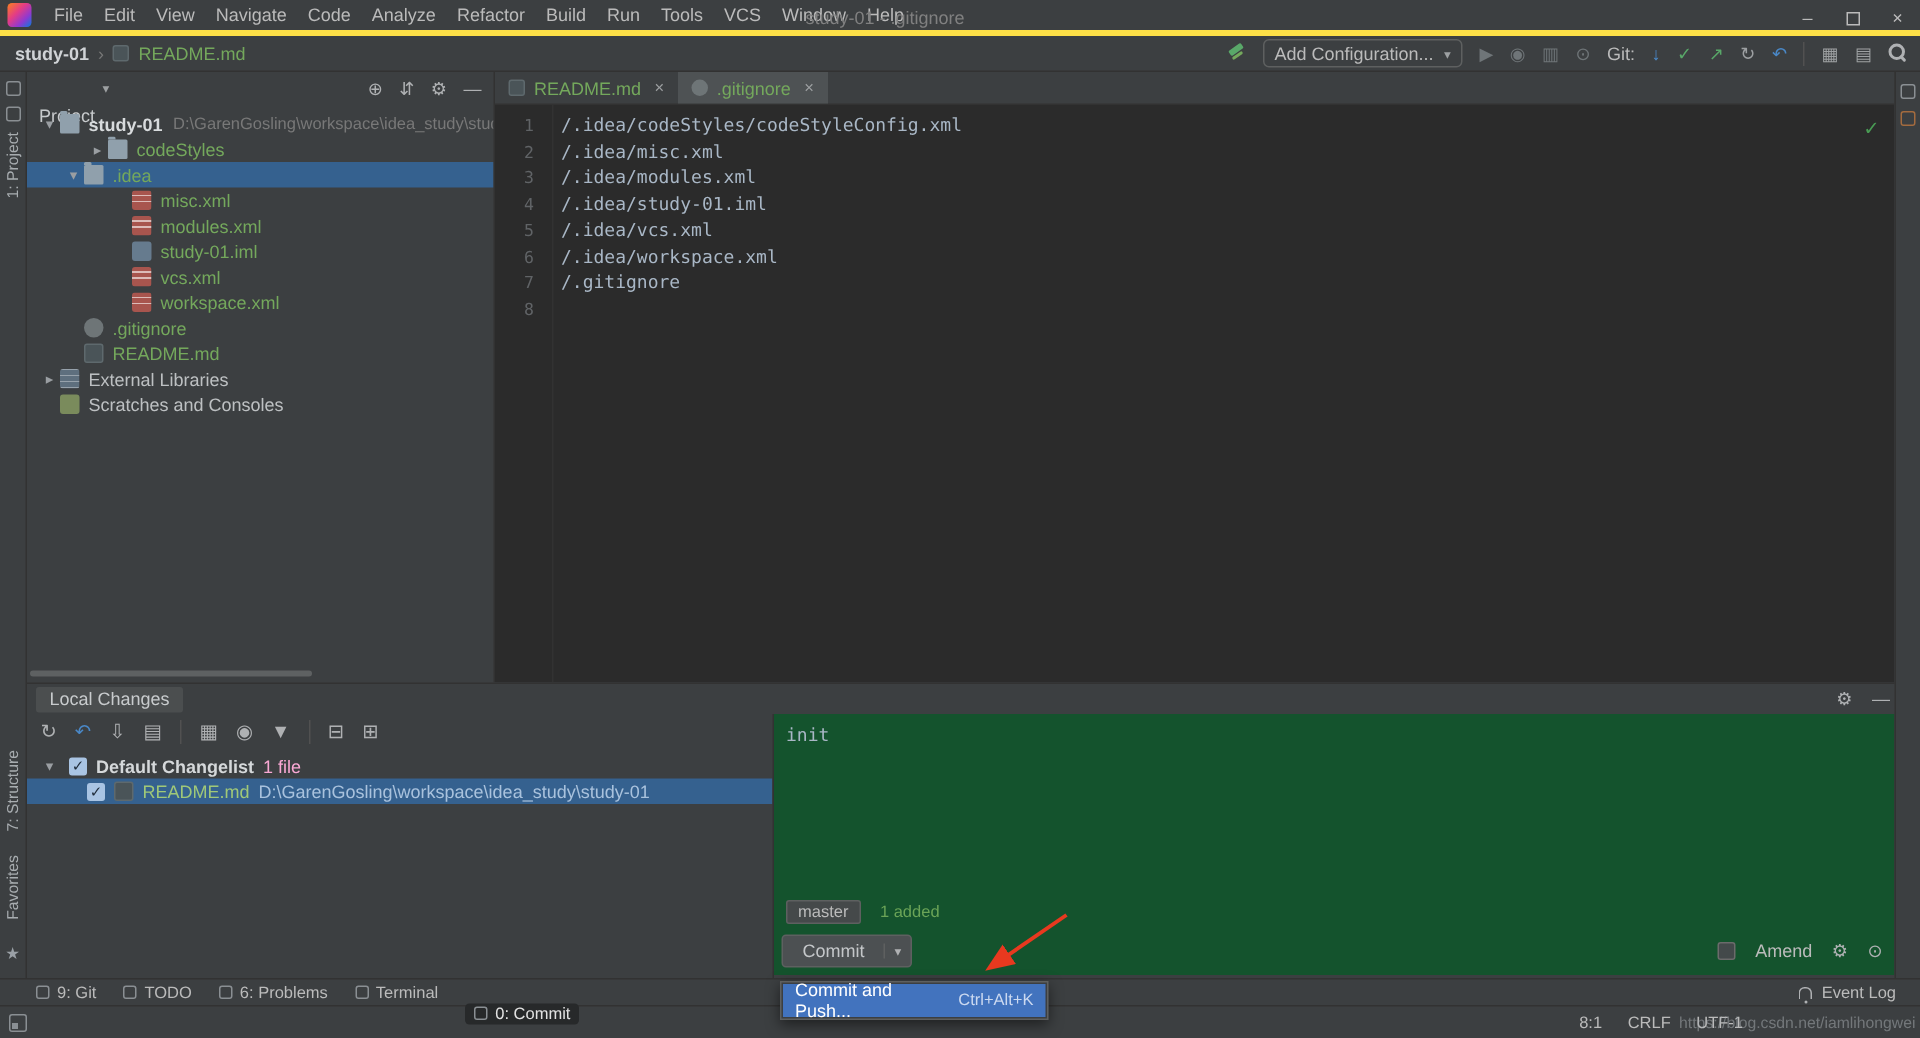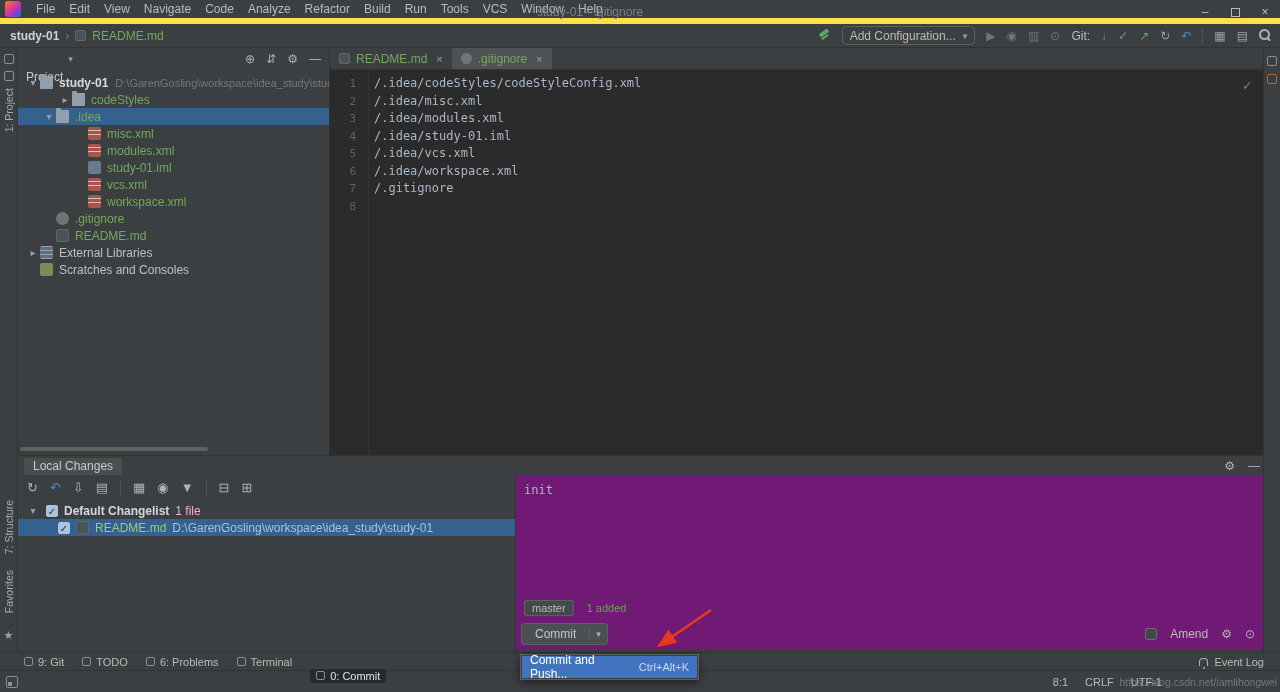--- a/index.html
+++ b/index.html
@@ -1,20 +1,20 @@
 <!DOCTYPE html>
 <html><head>
 <meta charset="utf-8">
 <style>
   *{margin:0;padding:0;box-sizing:border-box;}
   html,body{width:1280px;height:692px;}
   body{font-family:"Liberation Sans",sans-serif;background:#3C3F41;color:#BBBBBB;font-size:12px;overflow:hidden;position:relative;}
 
   
-  #titlebar{position:absolute;top:0;left:0;right:0;height:24px;background:#3C3F41;border-bottom:6px solid #fde047;display:flex;align-items:center;z-index:5;}
+  #titlebar{position:absolute;top:0;left:0;right:0;height:24px;background:#3C3F41;border-bottom:4px solid #fde047;display:flex;align-items:center;z-index:5;}
   #logo{width:16px;height:16px;margin:0 8px 0 5px;border-radius:3px;background:linear-gradient(135deg,#FC801D 0%,#E33C86 40%,#9039D0 70%,#077CDD 100%);flex:none;}
   #menubar{display:flex;align-items:center;height:24px;}
   .menu-item{padding:0 7px;color:#BBBBBB;line-height:24px;}
   #win-title{position:absolute;left:537px;top:0;line-height:24px;color:#808080;}
   #win-controls{position:absolute;right:0;top:0;height:24px;display:flex;}
   .wbtn{width:30px;height:24px;display:flex;align-items:center;justify-content:center;color:#BBBBBB;}
   .wbox{width:9px;height:9px;border:1px solid #BBBBBB;}
 
   
   #navbar{position:absolute;top:24px;left:0;right:0;height:24px;border-bottom:1px solid #323232;display:flex;align-items:center;background:#3C3F41;z-index:4;}
@@ -99,21 +99,21 @@
   #cl-row-1{padding-left:8px;}
   #cl-row-2{padding-left:40px;background:#35618F;}
   .cl-bold{font-weight:bold;color:#D5D8DA;}
   .cl-meta{color:#f9a8d4;}
   .cl-file{color:#A0C878;}
   .cl-path{color:#A9C2DD;}
   .cb{width:12px;height:12px;border:1px solid #6B6B6B;border-radius:2px;background:#43494A;position:relative;flex:none;}
   .cb[data-checked="true"]{background:#A9C4E3;border-color:#A9C4E3;}
   .cb[data-checked="true"]::after{content:"✓";position:absolute;inset:0;color:#1E2A38;font-size:10px;line-height:12px;text-align:center;}
   #ch-splitter{position:absolute;left:497px;top:20px;bottom:0;width:1px;background:#323232;}
-  #commit-side{position:absolute;left:498px;top:20px;right:17px;bottom:2px;background:#701a75;}
+  #commit-side{position:absolute;left:498px;top:20px;right:17px;bottom:2px;background:#14532d;}
   #commit-msg{padding:7px 8px;font:12px "DejaVu Sans Mono",monospace;color:#A9B7C6;}
   #branch-row{position:absolute;left:8px;bottom:34px;display:flex;align-items:center;gap:13px;}
   .chip{border:1px solid #5E6060;background:#45494A;color:#BBBBBB;font-size:11px;padding:1px 7px;border-radius:2px;}
   #added{color:#6BA457;font-size:11px;}
   #commit-btn{position:absolute;left:5px;bottom:5px;height:22px;display:flex;align-items:center;background:#4C5052;border:1px solid #5E6060;border-radius:3px;color:#C4C7C9;}
   #commit-btn .main{padding:0 13px;}
   #commit-btn .dd{padding:0 6px;border-left:1px solid #5E6060;font-size:9px;color:#AFB1B3;}
   #amend-row{position:absolute;right:8px;bottom:9px;display:flex;align-items:center;gap:13px;color:#BBBBBB;}
   #amend-row .gear,#amend-row .circ{color:#AFB1B3;font-size:12px;}
 

